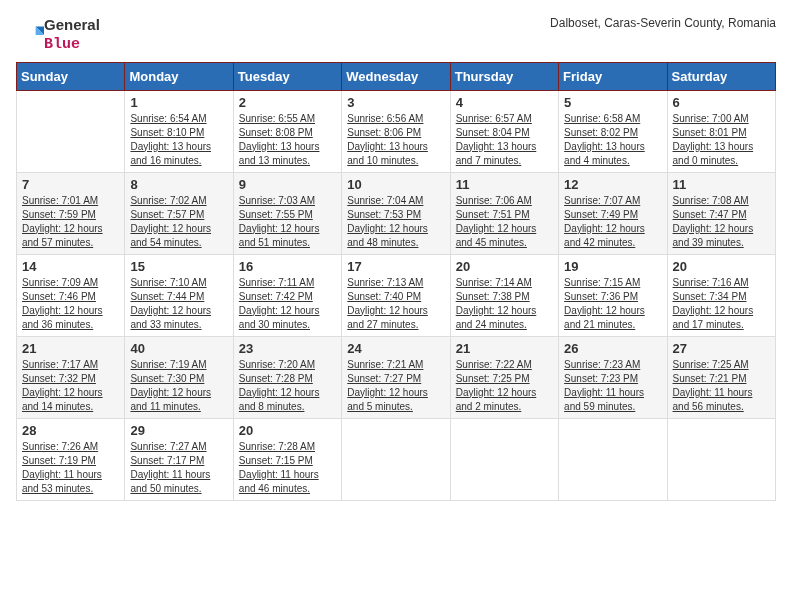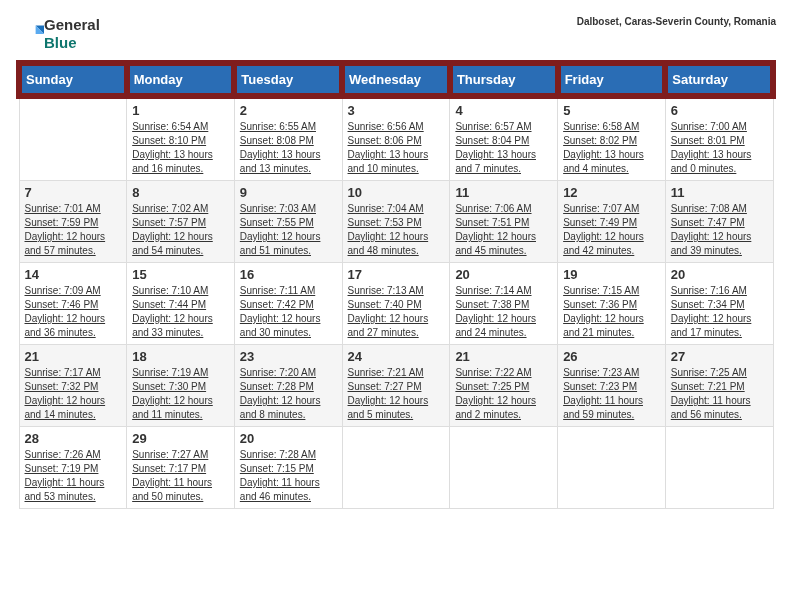--- a/index.html
+++ b/index.html
@@ -22,54 +22,54 @@
     }
     .logo-text-general {
       font-size: 15px;
       font-weight: bold;
       color: #333;
       line-height: 1.1;
     }
     .logo-text-blue {
       font-size: 15px;
       font-weight: bold;
-      color: #0f766e;
+      color: #be185d;
       line-height: 1.1;
+      font-family: Liberation Mono, monospace;
     }
     .logo-icon {
       width: 28px;
       height: 28px;
     }
     .title-area {
       text-align: right;
     }
     .month-title {
       font-size: 32px;
       font-weight: normal;
       color: #333;
       line-height: 1.1;
     }
     .location-title {
-      font-size: 10px;
-      color: #333;
-      font-weight: bold;
+      font-size: 12px;
+      color: #333;
     }
     .calendar {
       width: 100%;
       border-collapse: collapse;
       border: 1px solid #ccc;
     }
     .calendar th {
       background-color: #2a6db5;
       color: #fff;
       font-size: 13px;
       font-weight: bold;
       padding: 6px 4px;
       text-align: left;
-      border: 6px solid #7f1d1d;
+      border: 1px solid #7f1d1d;
     }
     .calendar td {
       vertical-align: top;
       border: 1px solid #ddd;
       padding: 4px 5px;
       width: 108px;
       min-height: 90px;
       font-size: 10.5px;
       color: #333;
     }
@@ -214,21 +214,21 @@
           <span class="day-num">20</span>
           <div class="day-info">Sunrise: 7:16 AM<br>Sunset: 7:34 PM<br>Daylight: 12 hours and 17 minutes.</div>
         </td>
       </tr>
       <tr class="row-shaded">
         <td>
           <span class="day-num">21</span>
           <div class="day-info">Sunrise: 7:17 AM<br>Sunset: 7:32 PM<br>Daylight: 12 hours and 14 minutes.</div>
         </td>
         <td>
-          <span class="day-num">18</span>
+          <span class="day-num">40</span>
           <div class="day-info">Sunrise: 7:19 AM<br>Sunset: 7:30 PM<br>Daylight: 12 hours and 11 minutes.</div>
         </td>
         <td>
           <span class="day-num">23</span>
           <div class="day-info">Sunrise: 7:20 AM<br>Sunset: 7:28 PM<br>Daylight: 12 hours and 8 minutes.</div>
         </td>
         <td>
           <span class="day-num">24</span>
           <div class="day-info">Sunrise: 7:21 AM<br>Sunset: 7:27 PM<br>Daylight: 12 hours and 5 minutes.</div>
         </td>

